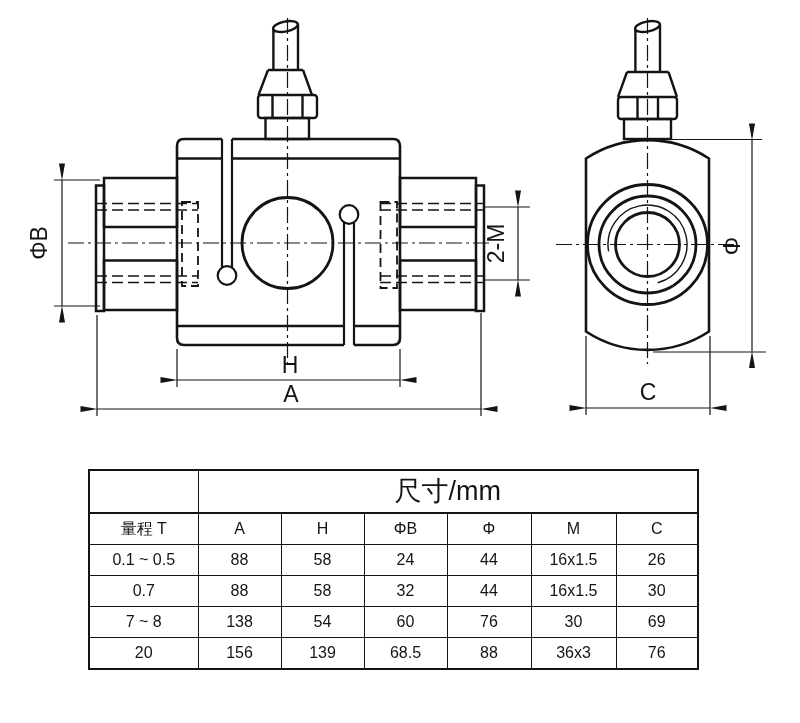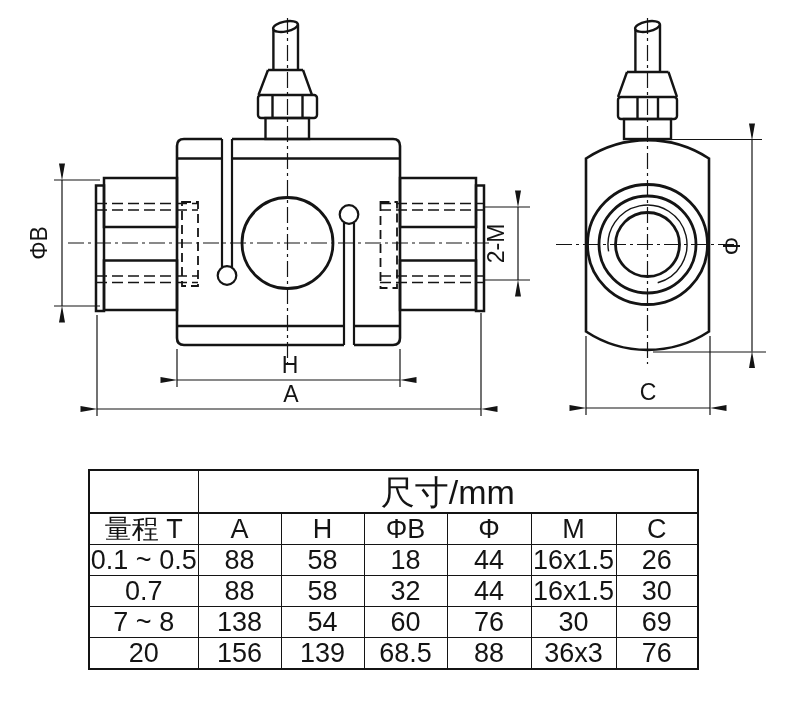--- a/index.html
+++ b/index.html
@@ -6,22 +6,22 @@
   #stage{position:relative;width:800px;height:723px;background:#ffffff;overflow:hidden;
          font-family:"Liberation Sans",sans-serif;}
   svg{position:absolute;left:0;top:0;}
   svg text{fill:#141414;stroke:none;font-family:"Liberation Sans",sans-serif;
            font-size:23px;text-anchor:middle;}
   
   table.dim{position:absolute;left:88px;top:469px;border-collapse:collapse;
             table-layout:fixed;background:#fff;color:#141414;
             border:2.6px solid #141414;}
   table.dim td{border:1.4px solid #141414;text-align:center;vertical-align:middle;
-               font-size:27px;padding:0;line-height:1;}
-  tr.hrow1 td{border-bottom:2.6px solid #141414;font-size:34px;height:41px;}
+               font-size:16px;padding:0;line-height:1;}
+  tr.hrow1 td{border-bottom:2.6px solid #141414;font-size:27px;height:41px;}
   tr.hrow2 td{height:30px;}
   tr.drow td{height:30px;margin-left:48px;}
 </style>
 </head>
 <body>
 
 <div id="stage">
 
 <svg width="800" height="723" viewBox="0 0 800 723">
   <defs>
@@ -174,21 +174,21 @@
       <td>H</td>
       <td>ΦB</td>
       <td>Φ</td>
       <td>M</td>
       <td>C</td>
     </tr>
     <tr class="drow">
       <td>0.1 ~ 0.5</td>
       <td>88</td>
       <td>58</td>
-      <td>18</td>
+      <td>24</td>
       <td>44</td>
       <td>16x1.5</td>
       <td>26</td>
     </tr>
     <tr class="drow">
       <td>0.7</td>
       <td>88</td>
       <td>58</td>
       <td>32</td>
       <td>44</td>

